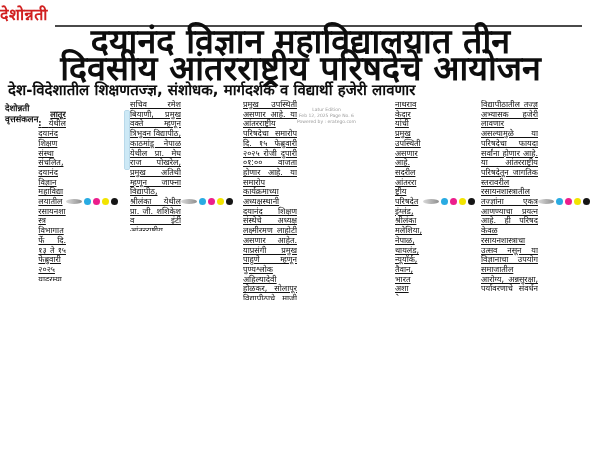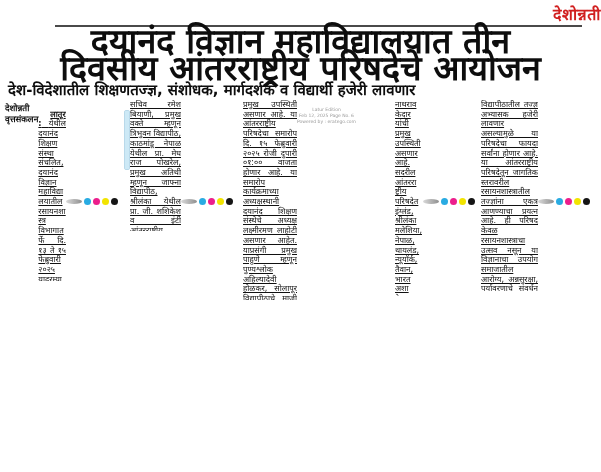--- a/index.html
+++ b/index.html
@@ -1,19 +1,19 @@
 <!DOCTYPE html>
 <html style="--masthead_red: #d11f1f; --cyan: #29abe2; --magenta: #ec1e8c; --yellow: #f2e400; --ink: #151515;"><head>
 <meta charset="utf-8">
 <style>
   html,body{margin:0;padding:0;background:#fff;}
   .page{position:relative;width:601px;height:472px;background:#ffffff;overflow:hidden;
         font-family:"DejaVu Sans",sans-serif;color:#111;}
   
-  .masthead{position:absolute;top:3px;left:0;width:100%;text-align:right;
+  .masthead{position:absolute;top:3px;left:0;width:100%;text-align:left;
             font-size:16px;font-weight:bold;color:var(--masthead_red,#d11f1f);letter-spacing:.5px;}
   .mast-rule{position:absolute;top:25px;left:55px;width:527px;height:2px;background:#4a4a4a;}
   
   .headline{position:absolute;top:28px;left:0;width:100%;margin:0;text-align:center;
             font-size:34px;line-height:27px;font-weight:800;color:#0d0d0d;}
   .subheadline{position:absolute;top:79px;left:0;width:100%;text-align:left;
                font-size:15px;font-weight:bold;color:#0d0d0d;padding-left:8px;}
   
   .body{position:absolute;top:100px;left:5px;width:591px;display:flex;gap:6px;}
   .col{width:113px;flex:0 0 113px;display:flex;flex-direction:row;}

